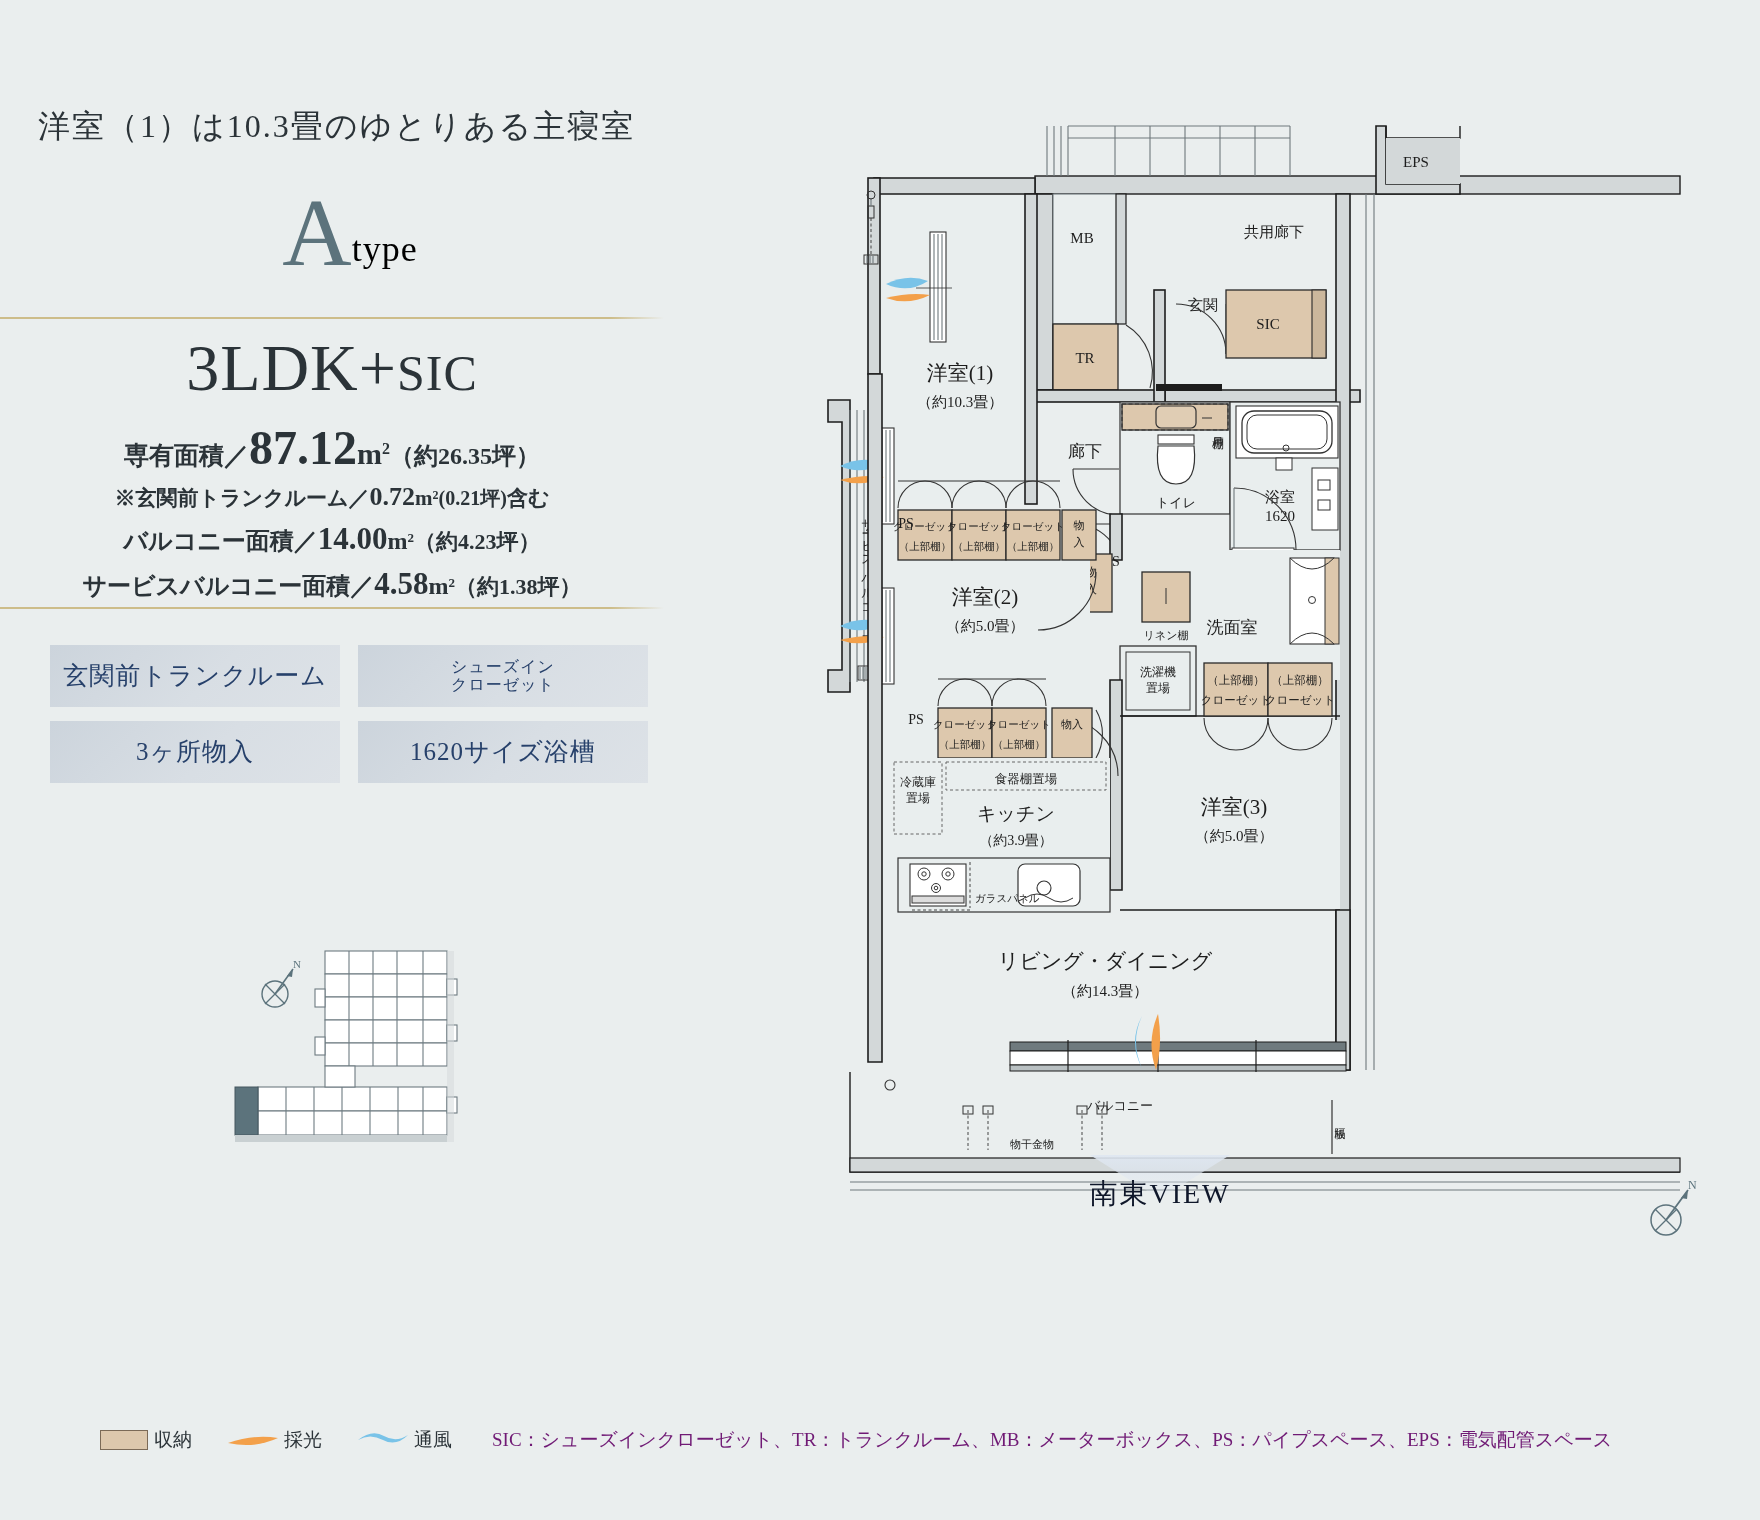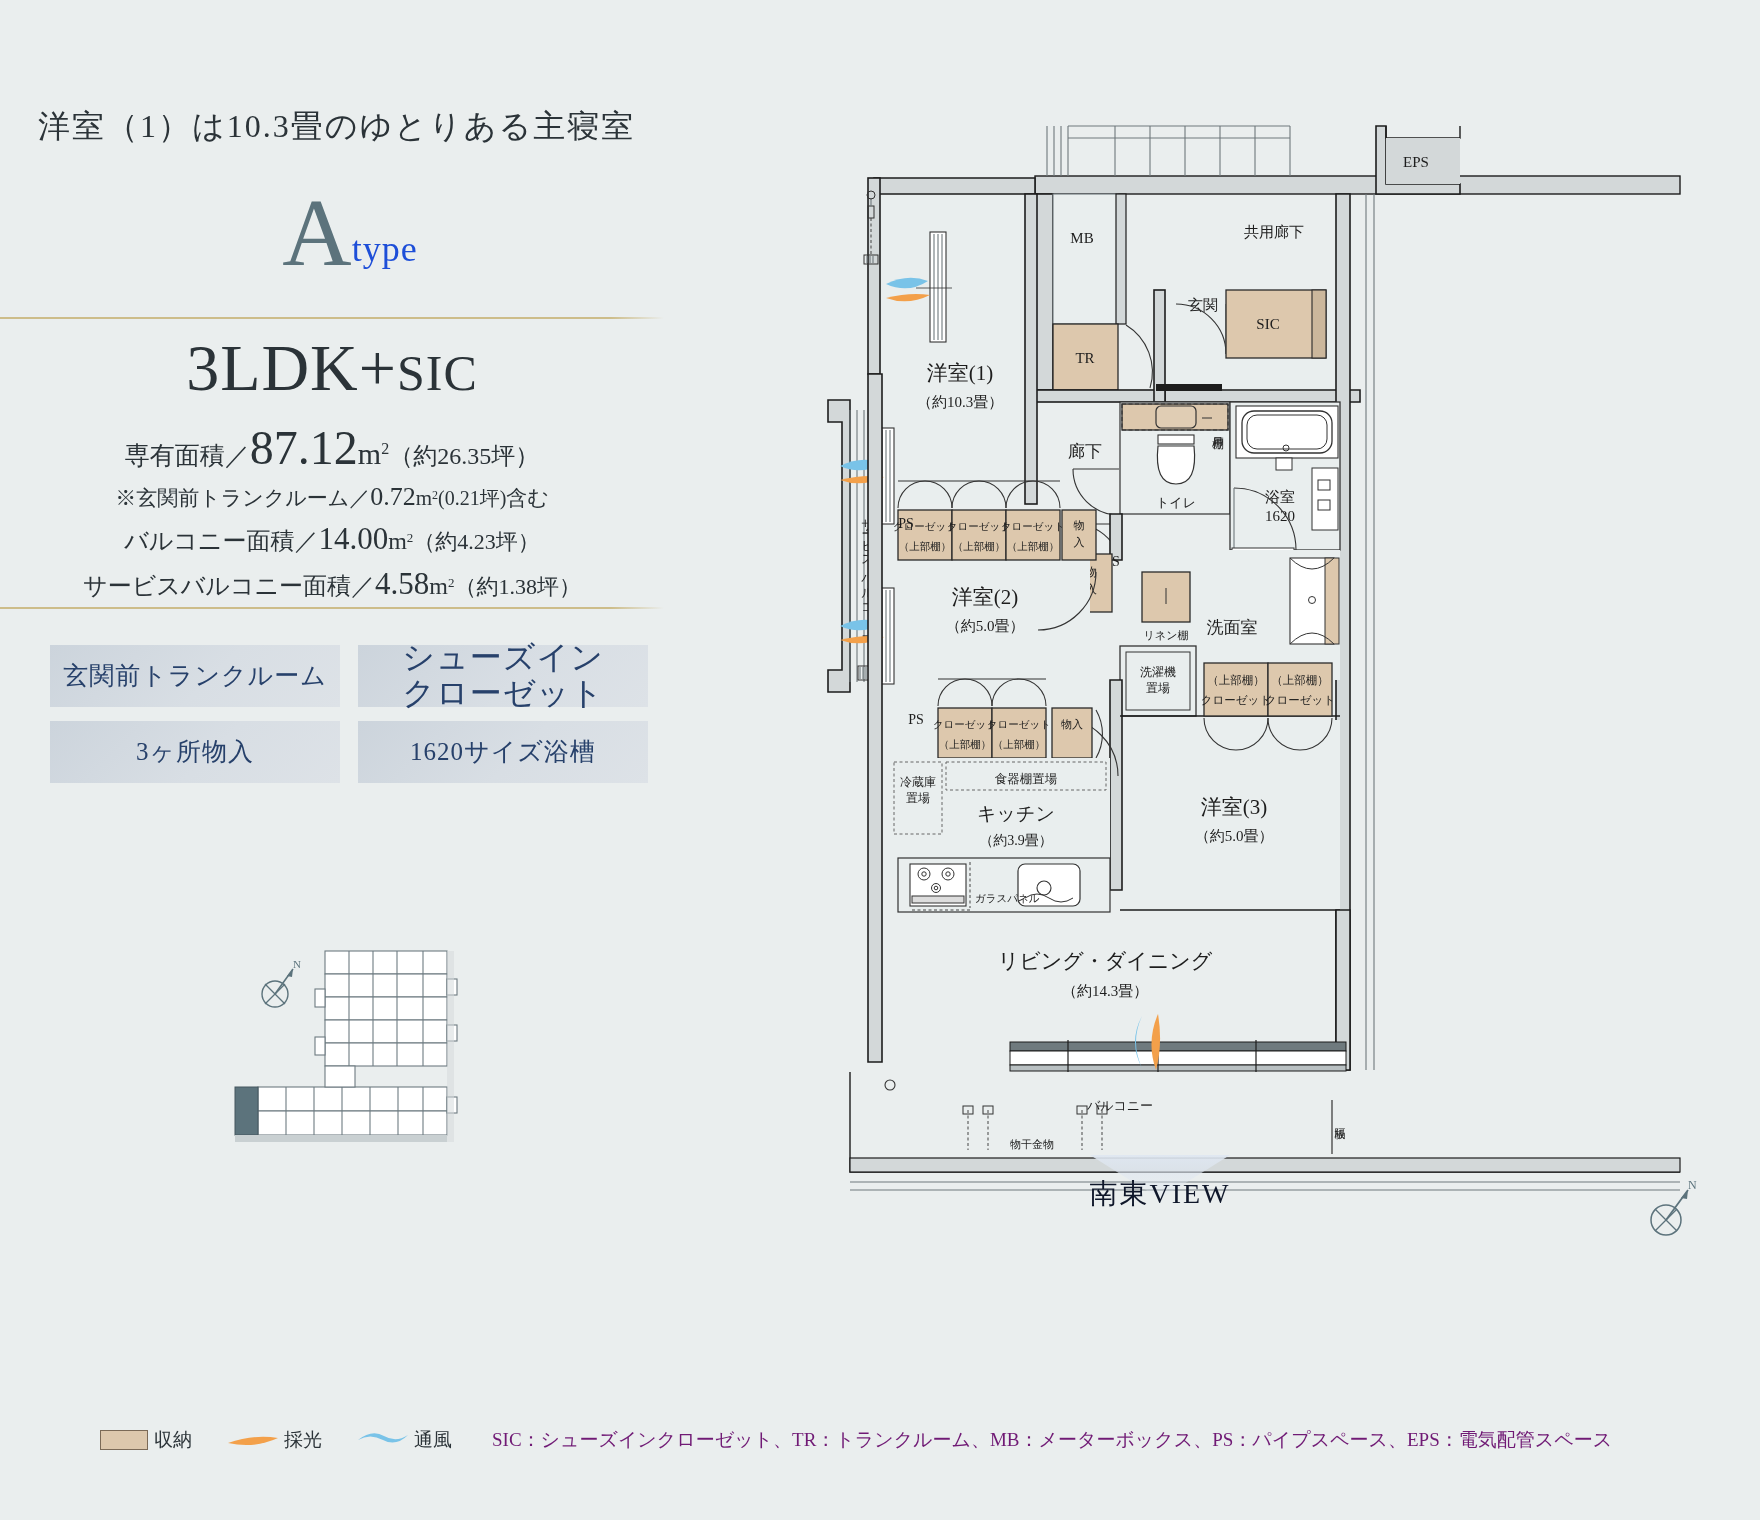--- a/index.html
+++ b/index.html
@@ -20,37 +20,37 @@
     font-size:32px; letter-spacing:2px; color:#2b3338; white-space:nowrap;
   }
   #type-block {
     position:absolute; left:0; top:185px; width:700px;
     text-align:center;
   }
   #type-letter {
     font-size:96px; color:#5c737c; line-height:1; vertical-align:-4px;
     font-family:"Liberation Serif", serif;
   }
-  #type-word { font-size:36px; color:#1d4ed8; letter-spacing:1px; }
+  #type-word { font-size:36px; color:#000000; letter-spacing:1px; }
 
   .gold-rule {
     position:absolute; left:0; width:664px; height:2px;
     background:linear-gradient(to right,#cdbd8a 0%, #cdbd8a 92%, rgba(205,189,138,0) 100%);
   }
   #rule-1 { top:317px; }
   #rule-2 { top:607px; }
 
   #plan-name {
     position:absolute; left:0; top:330px; width:664px; text-align:center;
     white-space:nowrap;
   }
   #plan-name .big { font-size:66px; letter-spacing:1px; }
   #plan-name .small { font-size:50px; letter-spacing:1px; }
 
-  #area-lines { position:absolute; left:0; top:420px; width:664px; text-align:center; }
+  #area-lines { position:absolute; left:0; top:420px; width:664px; text-align:center;font-weight:bold; }
   .area-line { white-space:nowrap; }
   #area-main { font-size:25px; letter-spacing:0px; }
   #area-main .num { font-size:48px; }
   #area-main .unit { font-size:30px; }
   #area-main .sup { font-size:16px; vertical-align:10px; }
   #area-main .paren { font-size:24px; }
   #area-note { font-size:21px; margin-top:7px; }
   #area-note .num { font-size:26px; }
   #area-note .sup { font-size:12px; vertical-align:6px; }
   #area-note .paren { font-size:20px; }
@@ -62,21 +62,21 @@
   #feature-grid {
     position:absolute; left:50px; top:645px;
     display:grid; grid-template-columns:290px 290px; gap:14px 18px;
   }
   .feature-box {
     height:62px; display:flex; align-items:center; justify-content:center;
     background:linear-gradient(135deg,#ccd4dc 0%, #d8dee4 55%, #dde2e7 100%);
     color:#27416b; font-size:25px; letter-spacing:1px; text-align:center; line-height:1.18;
     font-family:"Liberation Serif", serif;
   }
-  .feature-box.two-line { line-height:1.12; font-size:32px; }
+  .feature-box.two-line { line-height:1.12; font-size:16px; }
 
   
   #keyplan { position:absolute; left:230px; top:945px; width:260px; height:210px; }
 
   #compass-kp { position:absolute; left:252px; top:960px; width:54px; height:54px; }
   #compass-br { position:absolute; left:1640px; top:1180px; width:64px; height:64px; }
 
   
   #legend-row {
     position:absolute; left:0; top:1420px; width:1760px; height:40px;

